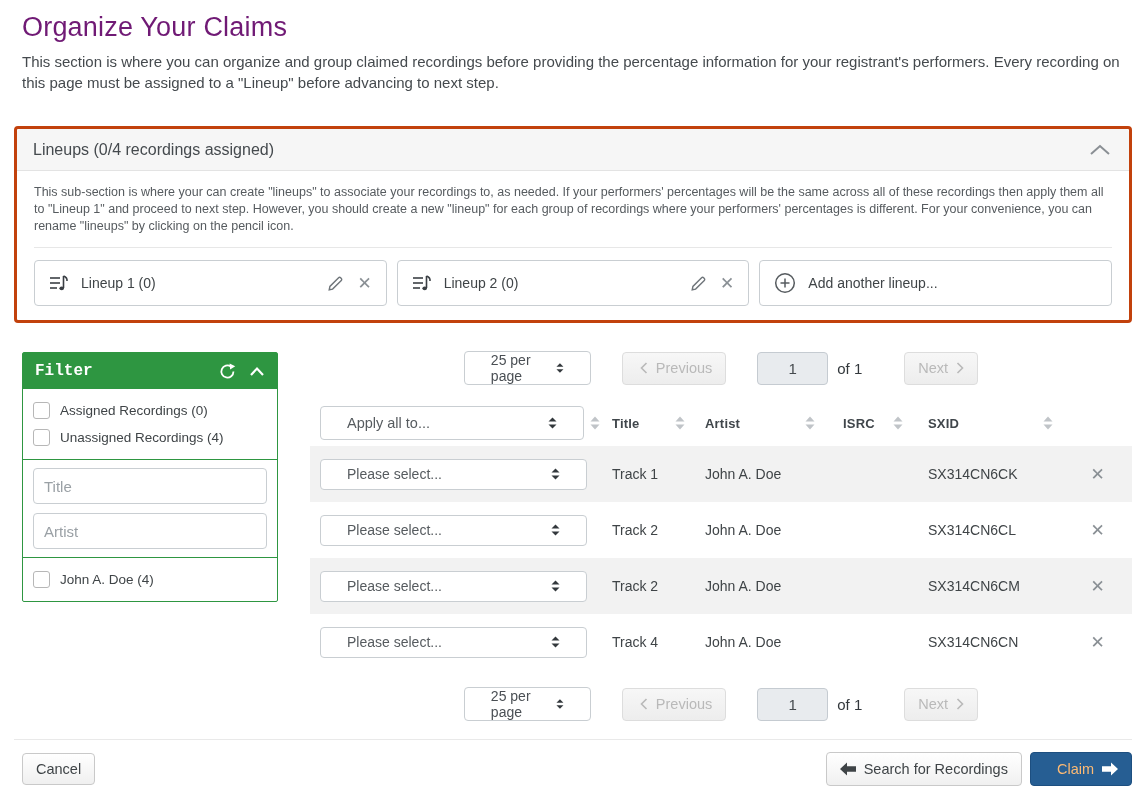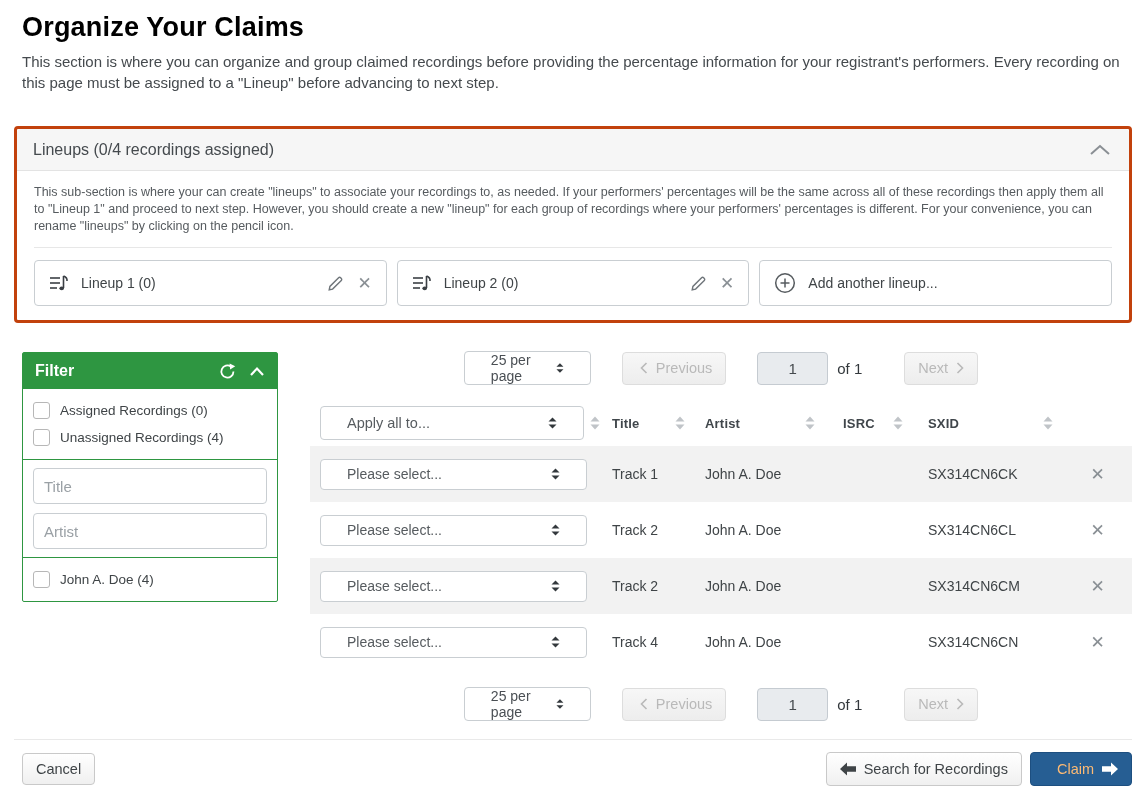--- a/index.html
+++ b/index.html
@@ -2,21 +2,21 @@
 <html><head>
 <meta charset="utf-8">
 <style>
   * { margin:0; padding:0; box-sizing:border-box; }
   html,body { width:1146px; height:800px; }
   body {
     position:relative; background:#ffffff; overflow:hidden;
     font-family:"Liberation Sans", sans-serif; color:#454a4e;
   }
   
-  .page-title { position:absolute; left:22px; top:12px; font-size:27px; font-weight:700; color:#000000; letter-spacing:0.2px; }
+  .page-title { position:absolute; left:22px; top:12px; font-size:27px; font-weight:400; color:#701a75; letter-spacing:0.2px; }
   .page-desc { position:absolute; left:22px; top:52px; width:1108px; font-size:15px; line-height:20.5px; color:#454a4e; }
 
   
   .lineups-panel { position:absolute; left:14px; top:126px; width:1118px; border:3px solid #c2410c; border-radius:4px; background:#fff; }
   .lp-header { height:42px; background:#f6f6f6; border-bottom:1px solid #e3e3e3; border-radius:4px 4px 0 0;
                display:flex; align-items:center; justify-content:space-between; padding:0 16px; cursor:pointer; }
   .lp-title { font-size:16px; color:#454a4e; }
   .lp-body { padding:13px 17px 14px 17px; }
   .lp-desc { font-size:12.5px; line-height:17px; color:#565b5f; }
   .lp-divider { border:none; border-top:1px solid #e7e7e7; margin:12px 0 12px 0; }
@@ -24,21 +24,21 @@
   .lineup-card { flex:1; height:46px; border:1px solid #c9ced2; border-radius:4px; background:#fff;
                  display:flex; align-items:center; padding:0 14px; cursor:pointer; }
   .lineup-card .music-ic { margin-right:12px; display:flex; }
   .lineup-label { font-size:14px; color:#3f4447; }
   .card-actions { margin-left:auto; display:flex; align-items:center; gap:13px; }
   .x-glyph { font-size:17px; color:#8a9095; line-height:1; cursor:pointer; }
   .add-card .plus-ic { margin-right:12px; display:flex; }
 
   
   .filter-panel { position:absolute; left:22px; top:352px; width:256px; border:1px solid #2e9641; border-radius:2px; background:#fff; }
-  .filter-header { height:36px; background:#2e9641; display:flex; align-items:center; padding:0 12px; }
+  .filter-header { height:36px; background:#2e9641; display:flex; align-items:center; padding:0 12px;font-family:Liberation Mono, monospace; }
   .filter-title { color:#fff; font-size:16px; font-weight:700; }
   .filter-header .hicons { margin-left:auto; display:flex; align-items:center; gap:13px; }
   .f-section { padding:8px 10px; }
   .f-section + .f-section { border-top:1px solid #2e9641; }
   .check-row { display:flex; align-items:center; gap:10px; padding:5px 0; cursor:pointer; }
   .checkbox { width:17px; height:17px; border:1px solid #b7b7b7; border-radius:3px; background:#fff; flex:0 0 auto; }
   .check-label { font-size:13.5px; color:#3f4447; }
   .f-input { width:100%; height:36px; border:1px solid #c9ced2; border-radius:4px; padding:0 10px;
              font-family:"Liberation Sans", sans-serif; font-size:15px; color:#3f4447; outline:none; }
   .f-input::placeholder { color:#9aa0a5; }

